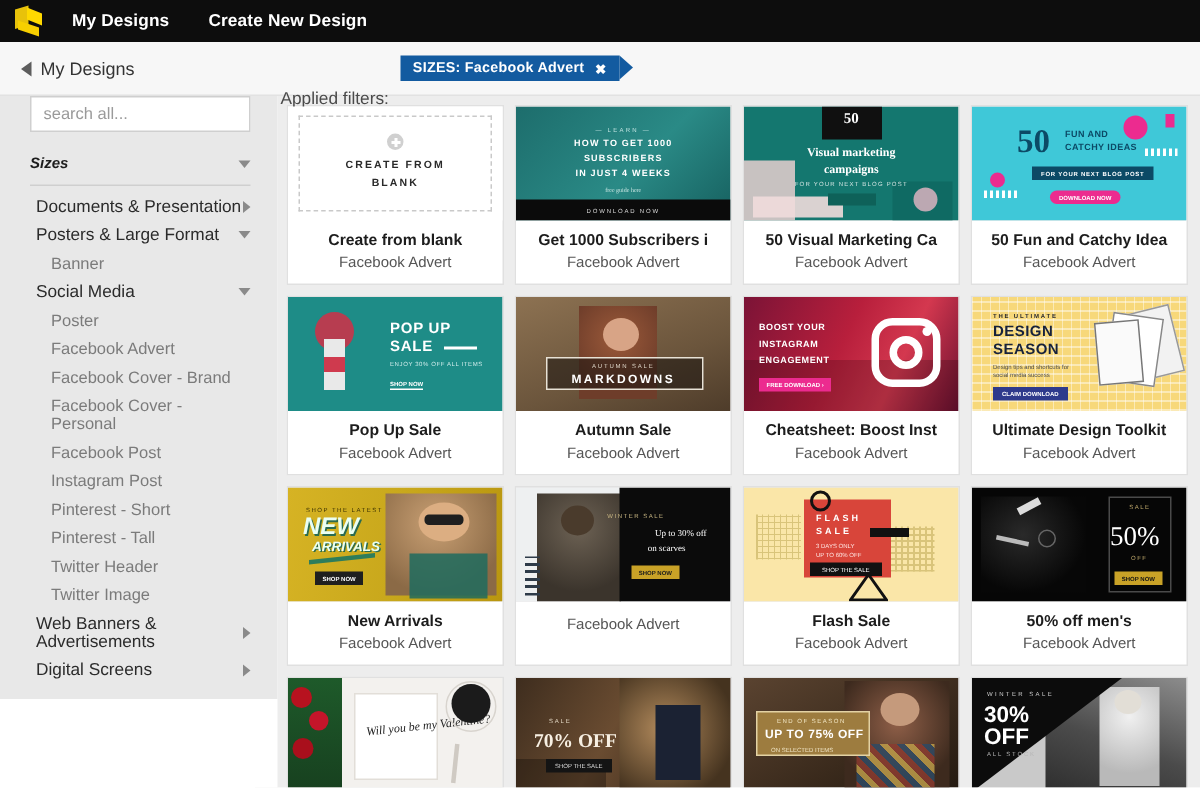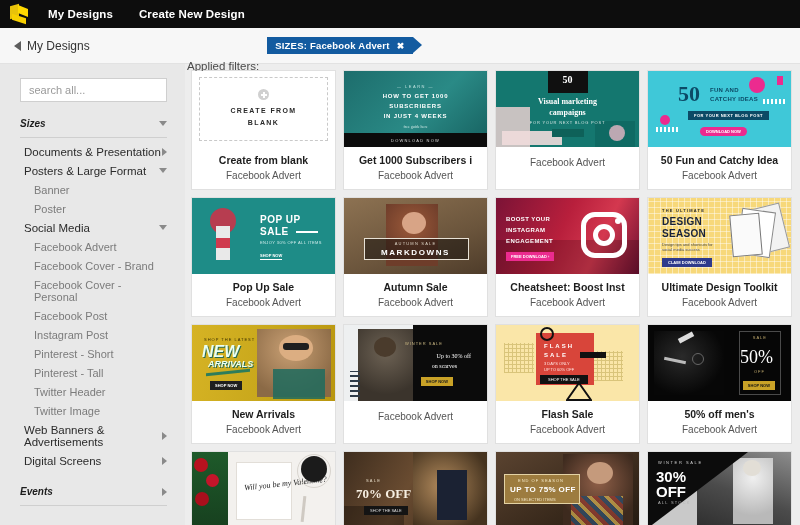--- a/index.html
+++ b/index.html
@@ -68,23 +68,23 @@
     border-left: 9px solid #135ba0;
   }
   .chip-text { color:#fff; font-size: 9.5px; font-weight: bold; letter-spacing:.2px; }
   .chip-x { color:#fff; font-size: 9px; font-weight: bold; cursor:pointer; }
 
   
   .body { display: flex; width: 800px; height: 461px; }
 
   
   .sidebar {
-    width: 185px; flex: 0 0 185px; height: 461px;
+    width: 185px; flex: 0 0 185px; height: 402px;
     background: #e8e8e8;
-    padding-top: 14px;
+    padding-top: 0;
     overflow: hidden;
   }
   .search-box {
     margin: 0 18px 0 20px;
     height: 24px; background:#fff;
     border: 1px solid #cfcfcf;
     display: flex; align-items: center; padding: 0 8px;
   }
   .search-box input {
     border: none; outline: none; width: 100%;
@@ -229,26 +229,26 @@
             <span class="t">Documents &amp; Presentation</span>
             <div class="caret-right"></div>
           </div>
           <div class="nav-item bold">
             <span class="t">Posters &amp; Large Format</span>
             <div class="caret-down"></div>
           </div>
           <div class="nav-item nav-sub">
             <span class="t">Banner</span>
           </div>
-          <div class="nav-item nav-sub">
-            <span class="t">Poster</span>
-          </div>
           <div class="nav-item bold">
             <span class="t">Social Media</span>
             <div class="caret-down"></div>
+          </div>
+          <div class="nav-item nav-sub">
+            <span class="t">Poster</span>
           </div>
           <div class="nav-item nav-sub">
             <span class="t">Facebook Advert</span>
           </div>
           <div class="nav-item nav-sub">
             <span class="t">Facebook Cover - Brand</span>
           </div>
           <div class="nav-item nav-sub">
             <span class="t">Facebook Cover - Personal</span>
           </div>
@@ -333,20 +333,21 @@
         <div class="tb" style="right:4px;bottom:0;width:40px;height:26px;background:#0f6a63"></div>
         <div class="tb" style="right:14px;bottom:6px;width:16px;height:16px;border-radius:50%;background:#e7b8c5;opacity:.8"></div>
         <div class="tb" style="left:52px;top:0;width:40px;height:22px;background:#101010"></div>
         <div class="ttext fs10 bold serif" style="top:3px;color:#fff">50</div>
         <div class="ttext fs8 bold serif" style="top:26px;color:#fff">Visual marketing</div>
         <div class="ttext fs8 bold serif" style="top:37px;color:#fff">campaigns</div>
         <div class="ttext fs4" style="top:49px;color:#cfe3e0;letter-spacing:.8px">FOR YOUR NEXT BLOG POST</div>
         <div class="tb" style="left:56px;top:58px;width:32px;height:8px;background:#0e6159"></div>
           </div>
           <div class="meta">
+            <div class="name">50 Visual Marketing Ca</div>
             <div class="sub">Facebook Advert</div>
           </div>
         </div>
         <div class="card">
           <div class="thumb">
             <div class="tb" style="inset:0;background:#3fc8d8"></div>
         <div class="tb" style="right:26px;top:6px;width:16px;height:16px;border-radius:50%;background:#ec2b8f"></div>
         <div class="tb" style="left:12px;top:44px;width:10px;height:10px;border-radius:50%;background:#ec2b8f"></div>
         <div class="tb" style="right:8px;top:5px;width:6px;height:9px;background:#ec2b8f"></div>
         <div class="tb" style="left:8px;top:56px;width:22px;height:5px;background:repeating-linear-gradient(90deg,#fff 0 2px,transparent 2px 4px)"></div>

